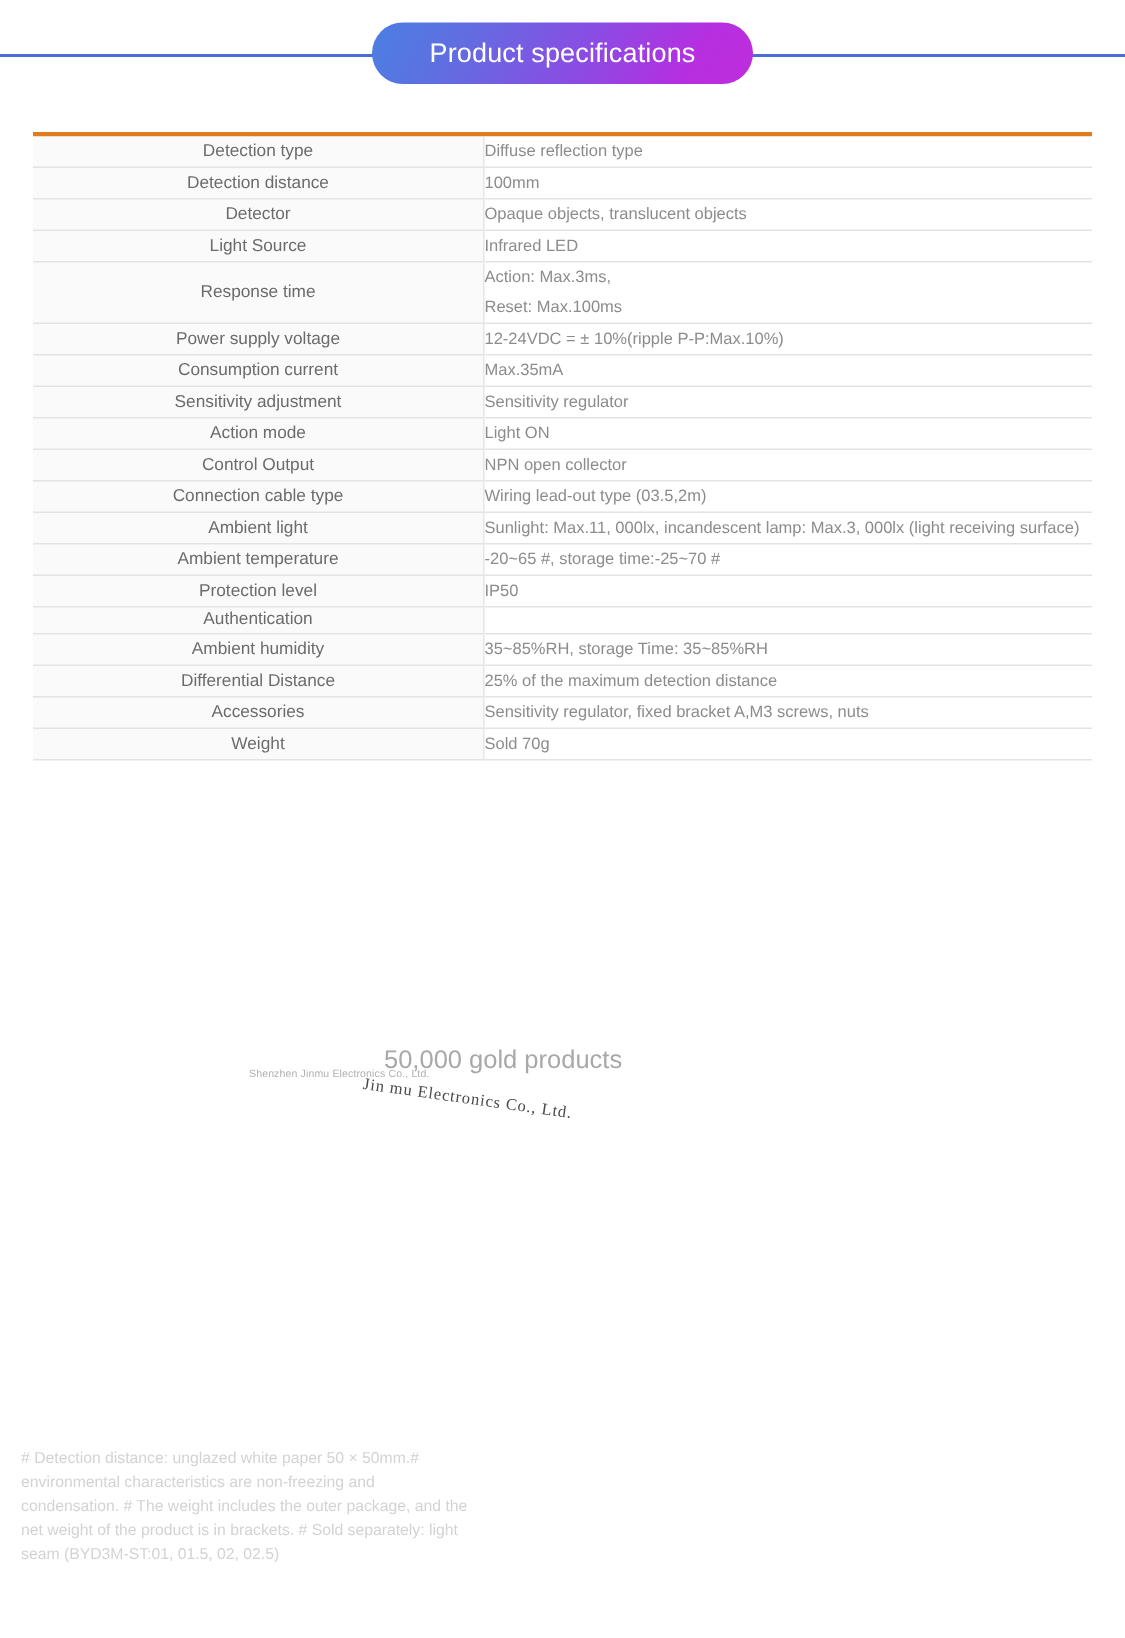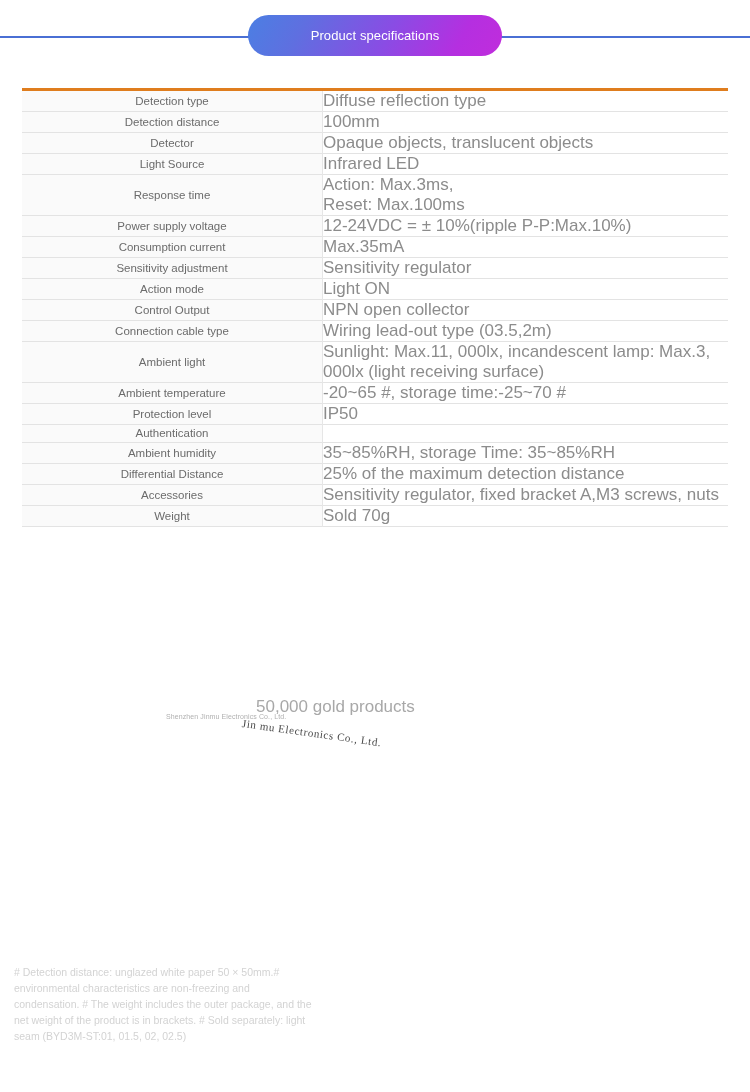--- a/index.html
+++ b/index.html
@@ -40,21 +40,21 @@
     border-radius: 21px;
     background: linear-gradient(118deg, #4b7fe3 0%, #5f6fe0 22%, #8a4ce4 55%, #b52fe0 82%, #c02ddc 100%);
     display: flex;
     align-items: center;
     justify-content: center;
     box-sizing: border-box;
     padding: 0 14px;
   }
   .header-badge-text {
     color: #ffffff;
-    font-size: 13px;
+    font-size: 18px;
     line-height: 17px;
     text-align: center;
     letter-spacing: .1px;
     word-break: break-word;
   }
 
   
   .table-wrap {
     position: absolute;
     left: 22px;
@@ -85,21 +85,21 @@
     padding: 9px 0 9px 28px;
     font-size: 11.5px;
     color: #6b6b6b;
     line-height: 17px;
     text-align: center;
   }
   td.v {
     width: 405px;
     background: #ffffff;
     padding: 9px 10px 9px 14px;
-    font-size: 17px;
+    font-size: 11px;
     color: #8c8c8c;
     line-height: 20px;
     margin-top: 32px;
   }
 
   
   .k-dark   { color: #3c3c3c; }
   .k-mid    { color: #707070; }
   .k-faint  { color: #e0ddd8; }
   .k-orange { color: #e2a76a; margin-left: 36px; }

